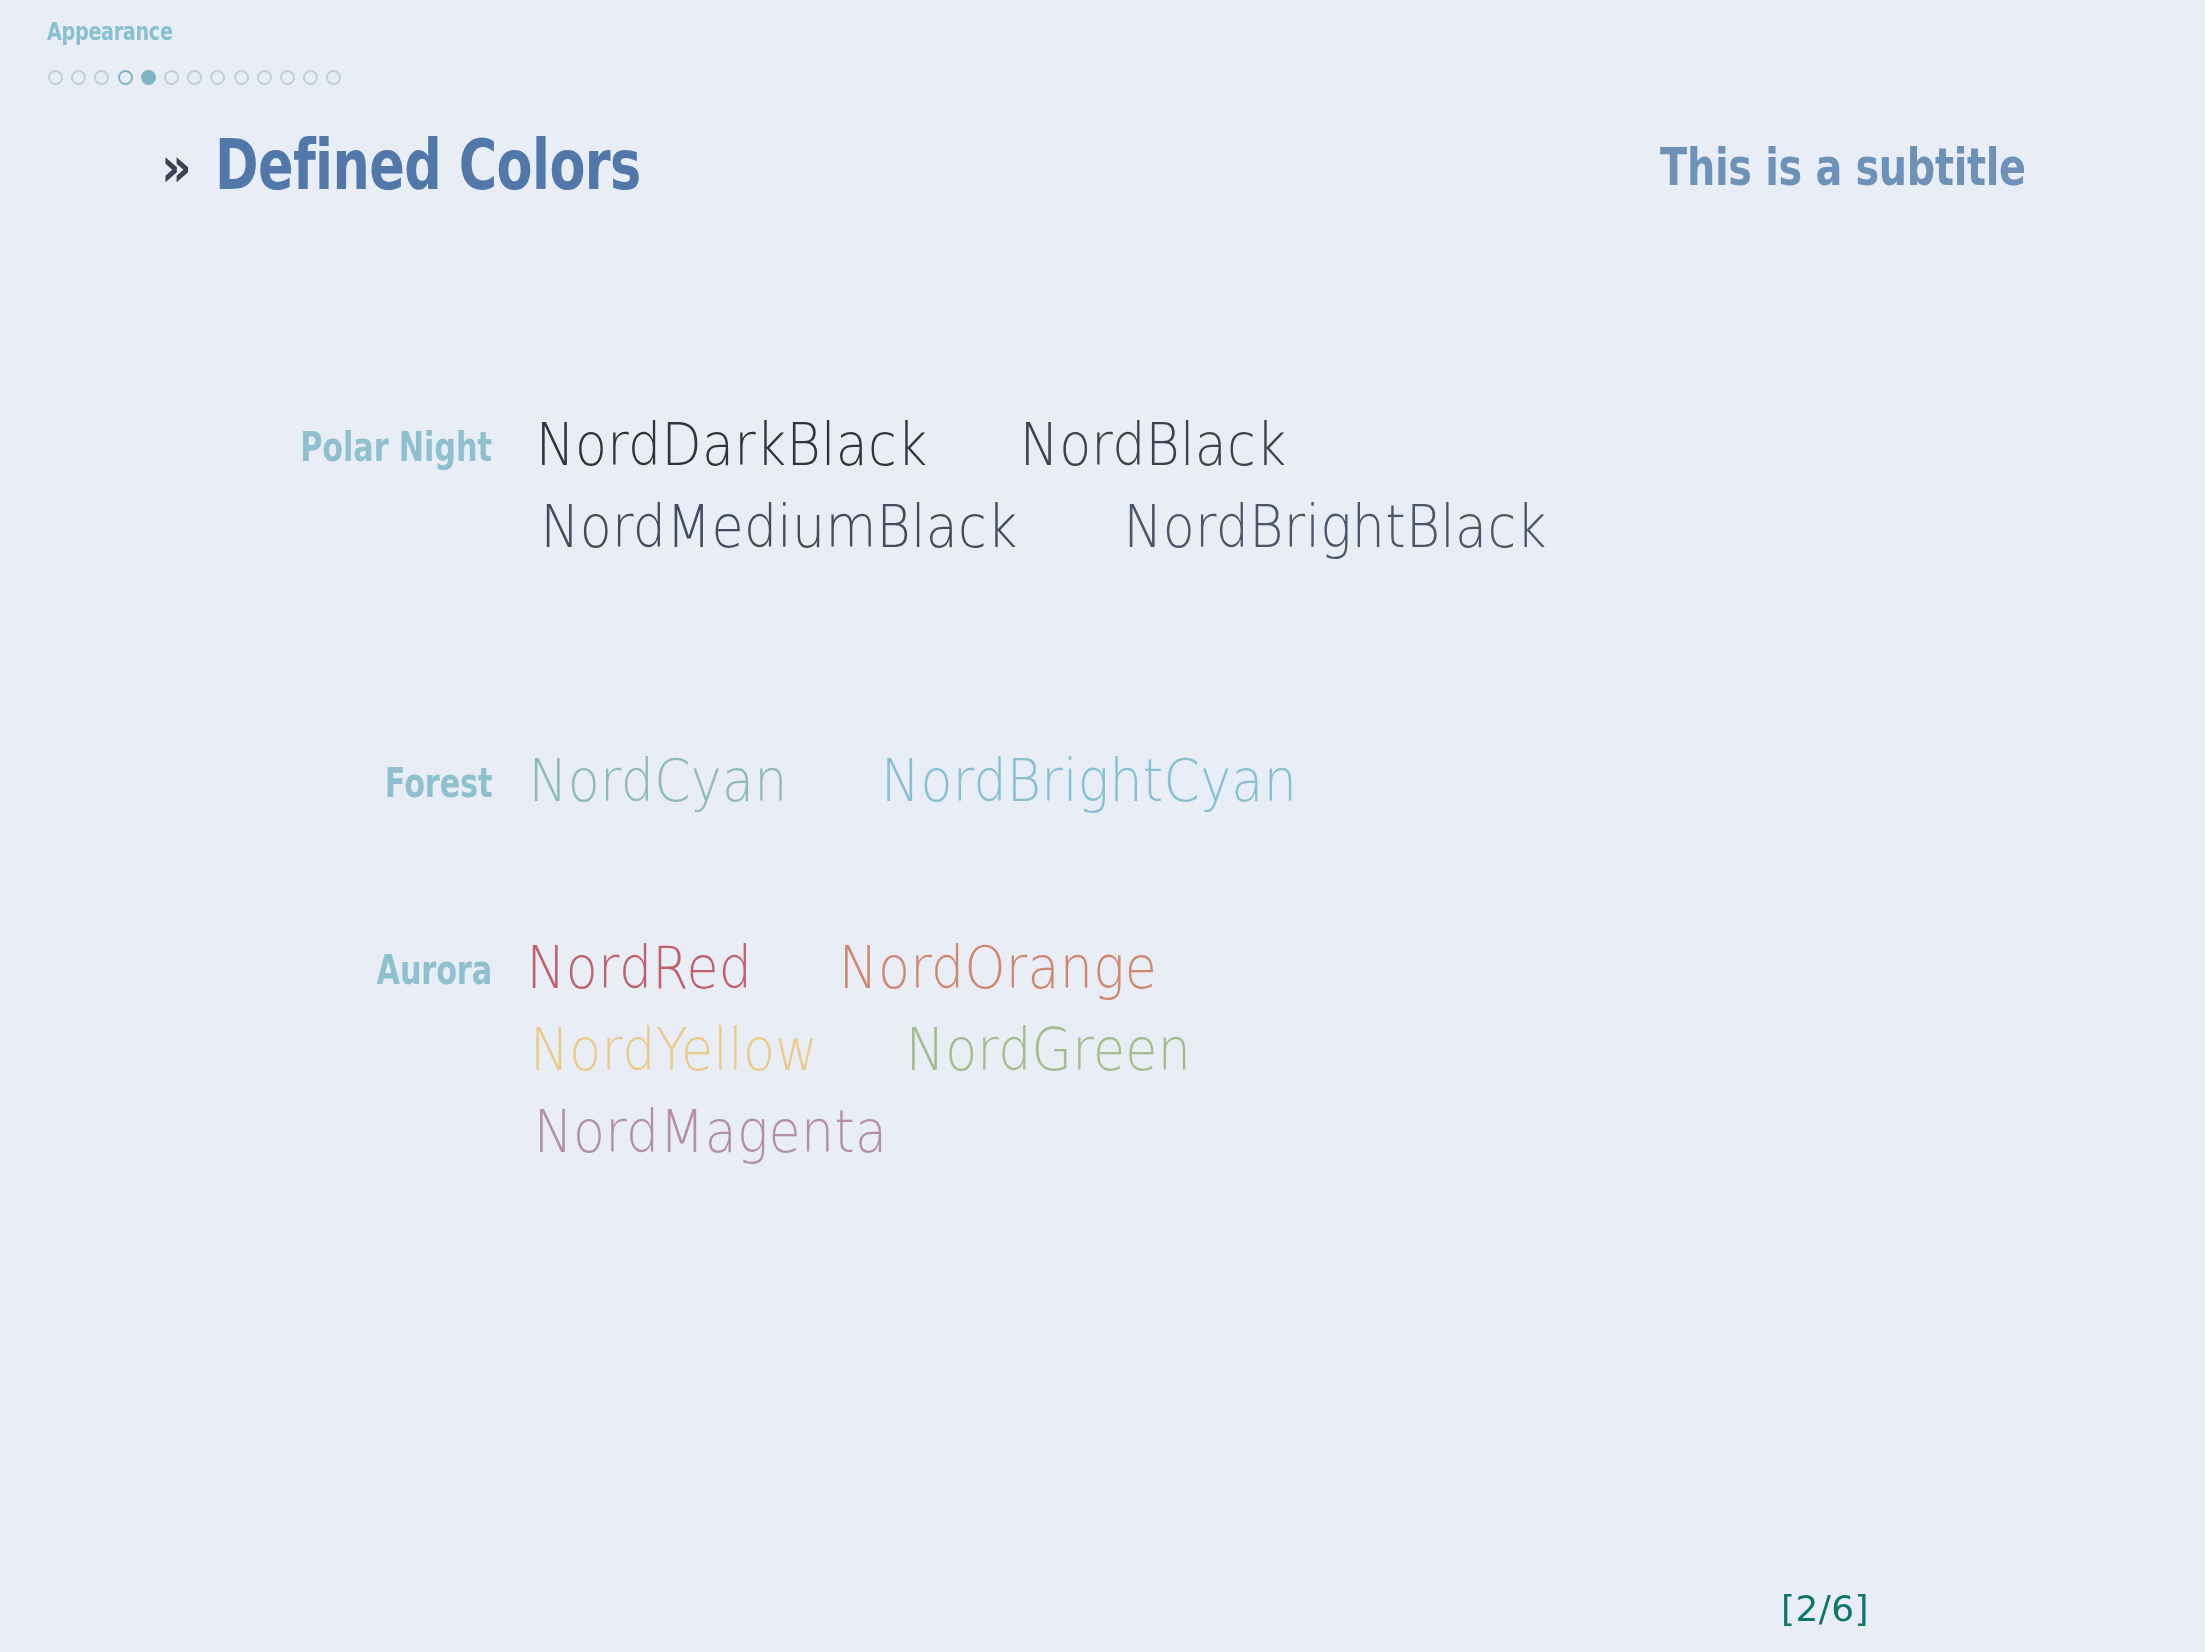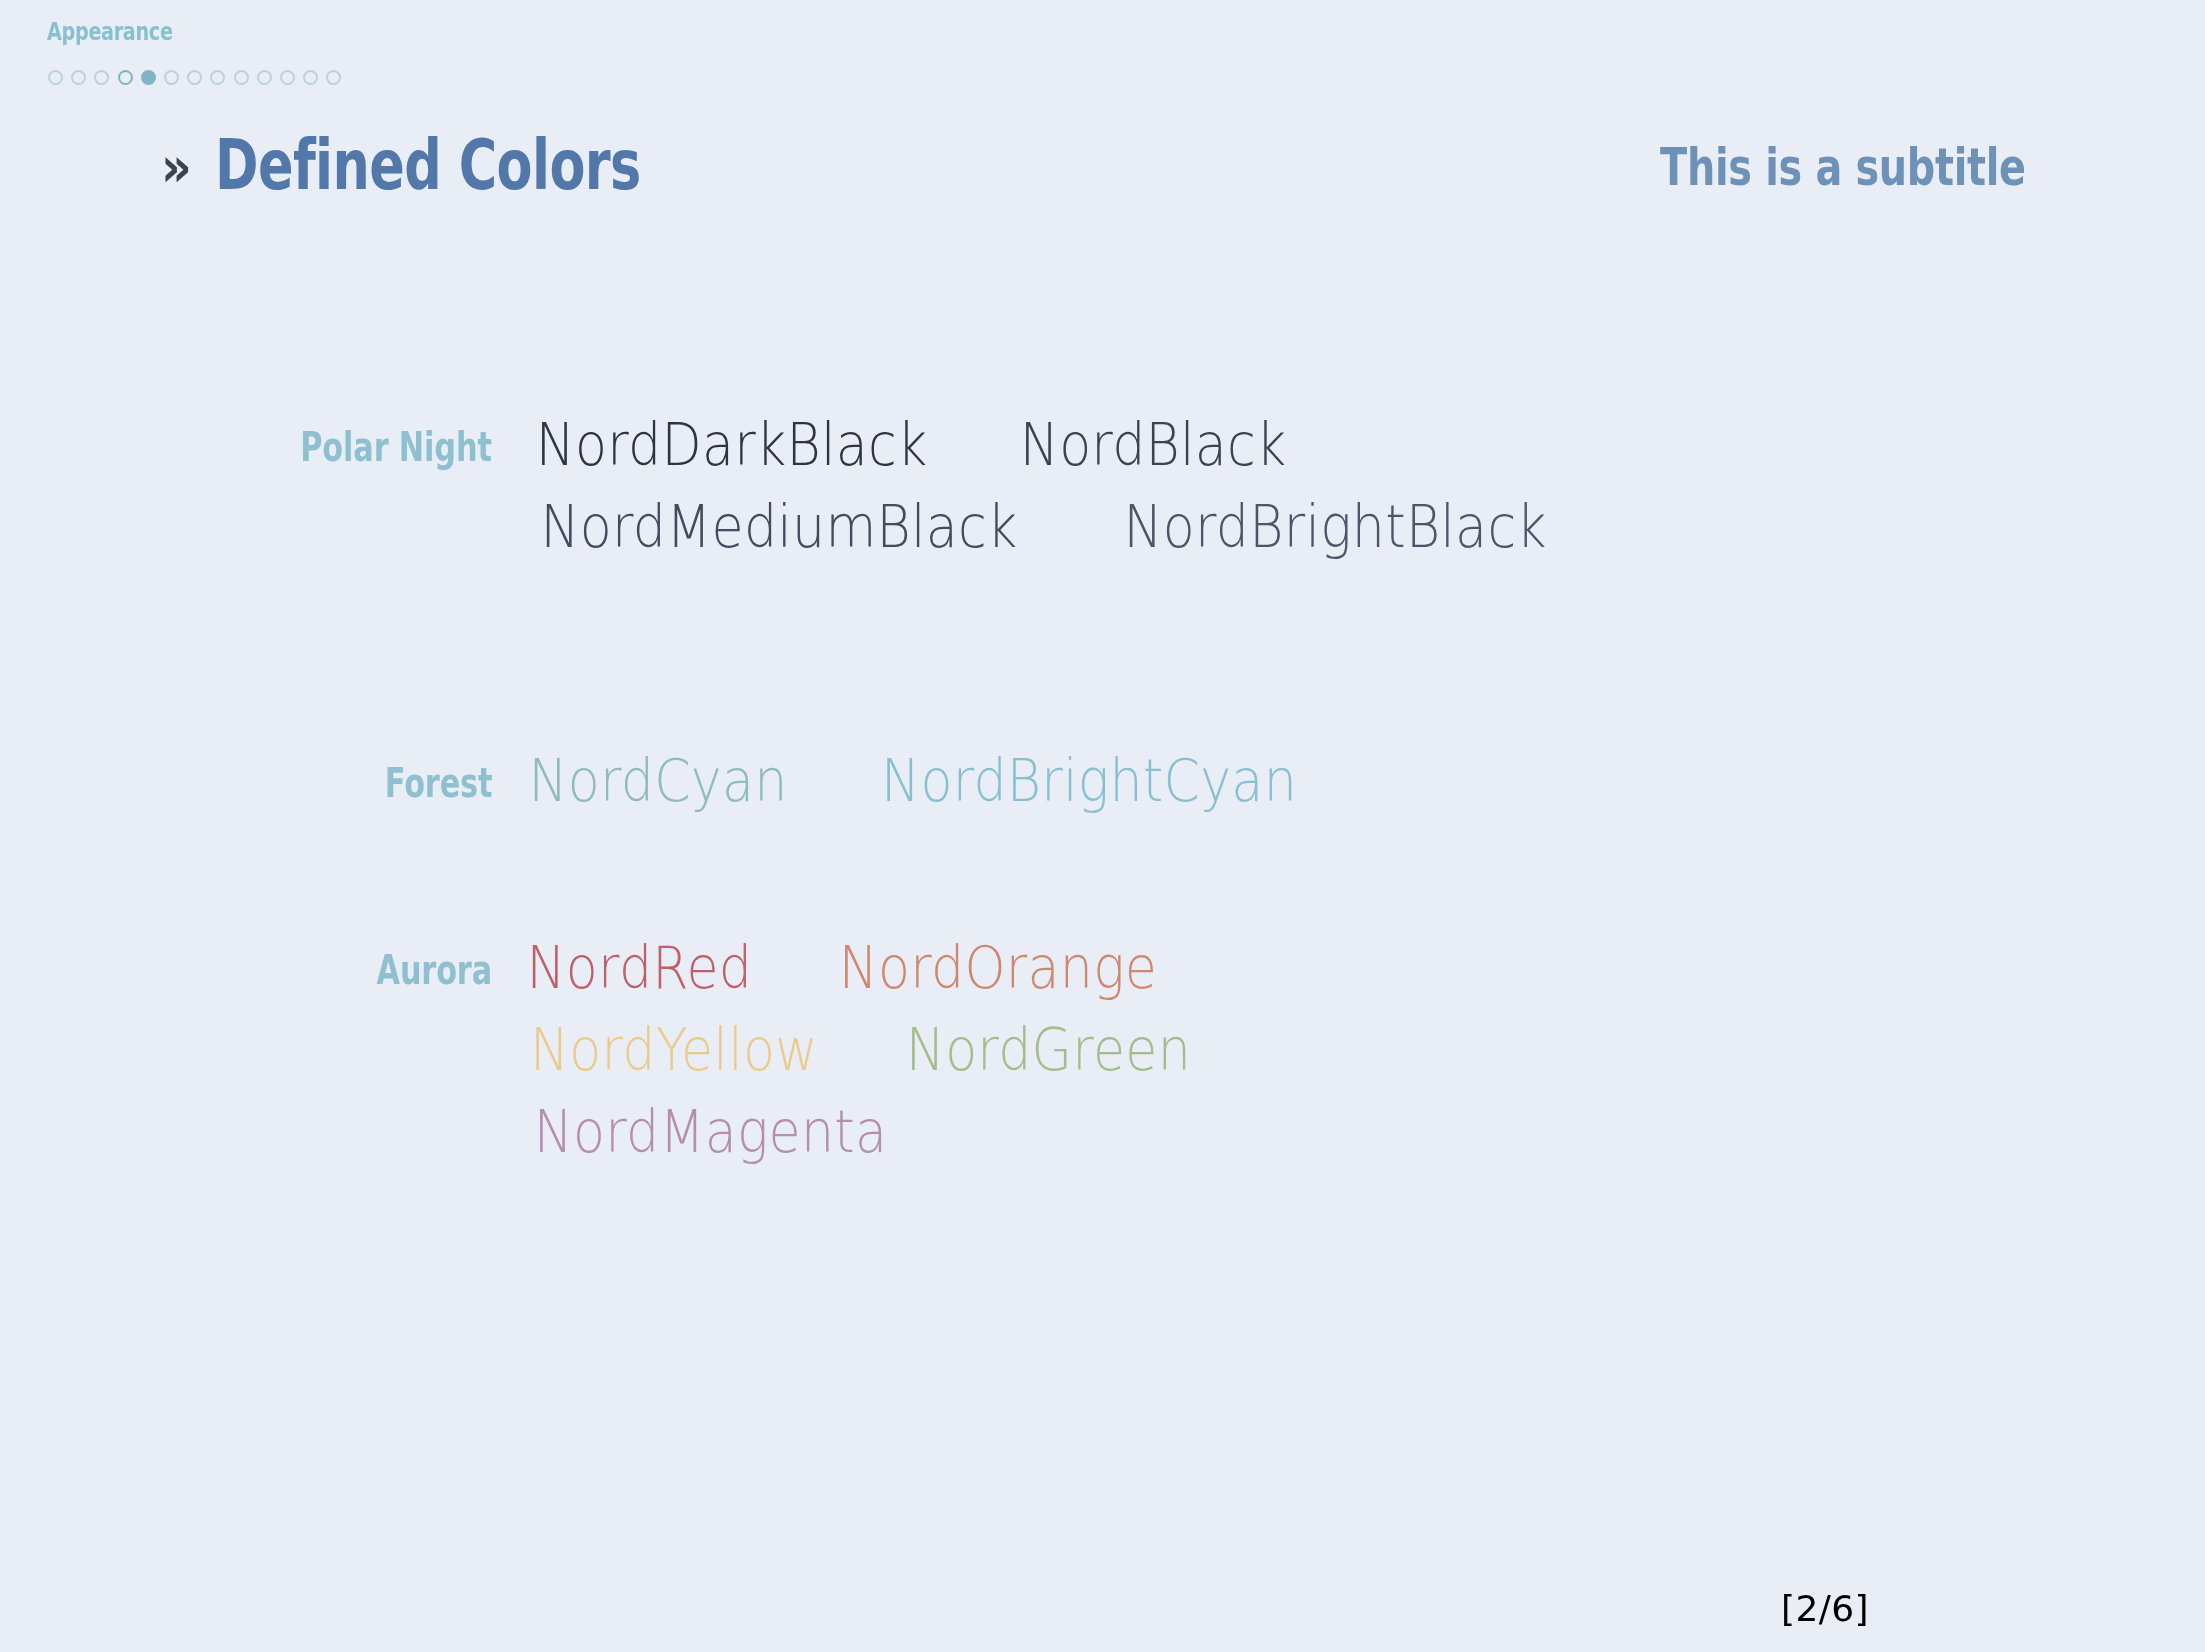--- a/index.html
+++ b/index.html
@@ -154,21 +154,21 @@
     width: 48px;
   }
 
   
   #page-number {
     position: absolute;
     right: 336px;
     bottom: 23px;
     font-family: "DejaVu Sans", sans-serif;
     font-size: 36px;
-    color: #000000;
+    color: #0f766e;
     letter-spacing: 0.4px;
     white-space: nowrap;
   }
 </style>
 </head>
 <body style="background: rgb(233, 237, 245);">
 
 <div id="section-label">Appearance</div>
 
 <div id="progress-dots">

